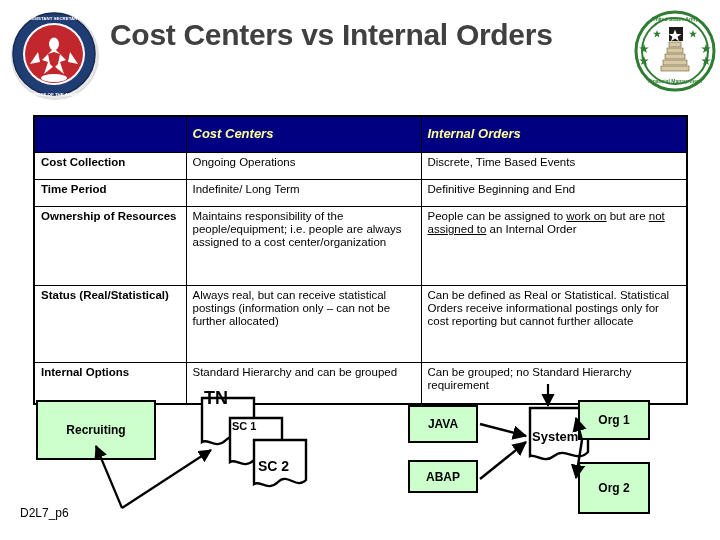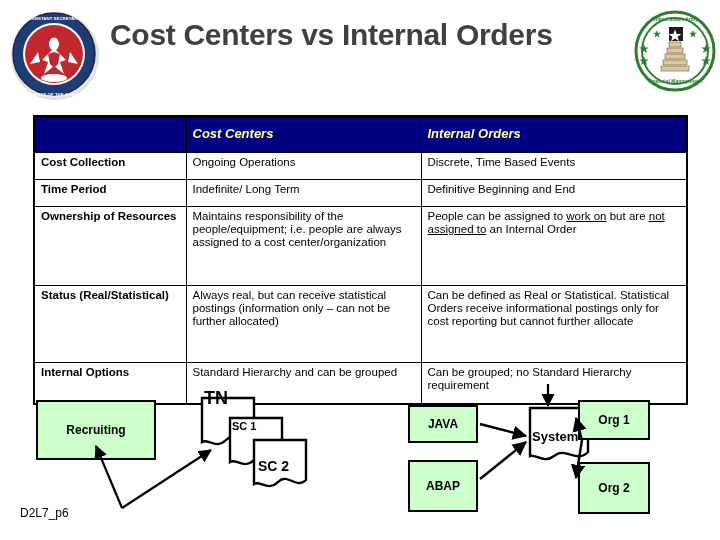--- a/index.html
+++ b/index.html
@@ -106,21 +106,21 @@
     font-size: 12px;
     font-weight: bold;
     color: #000000;
     display: flex;
     align-items: center;
     justify-content: center;
     box-sizing: border-box;
   }
   #box-recruiting { left: 36px;  top: 22px;  width: 120px; height: 60px; font-size: 12px; }
   #box-java       { left: 408px; top: 27px;  width: 70px;  height: 38px; }
-  #box-abap       { left: 408px; top: 82px;  width: 70px;  height: 52px; }
+  #box-abap       { left: 408px; top: 82px;  width: 70px;  height: 33px; }
   #box-org1       { left: 578px; top: 22px;  width: 72px;  height: 40px; }
   #box-org2       { left: 578px; top: 84px;  width: 72px;  height: 52px; }
 
   .doc-shape {
     position: absolute;
   }
   .doc-label {
     position: absolute;
     font-weight: bold;
     color: #000000;

